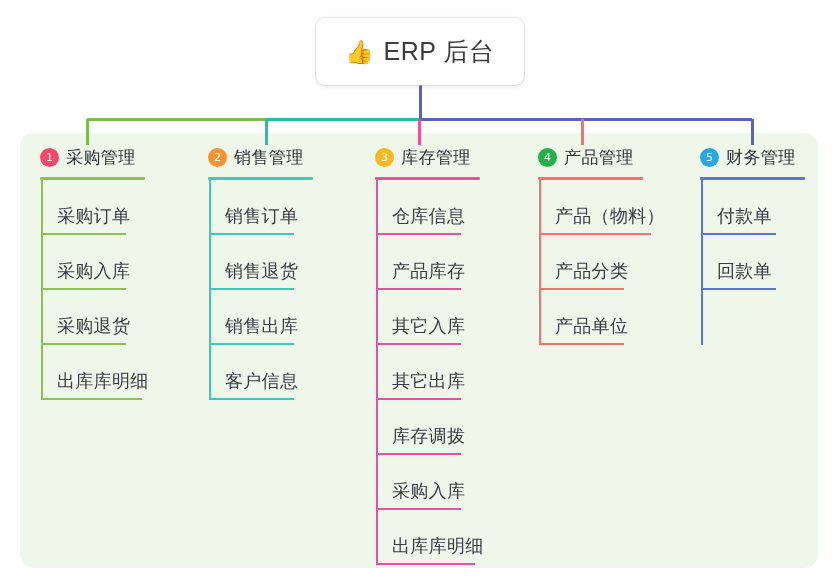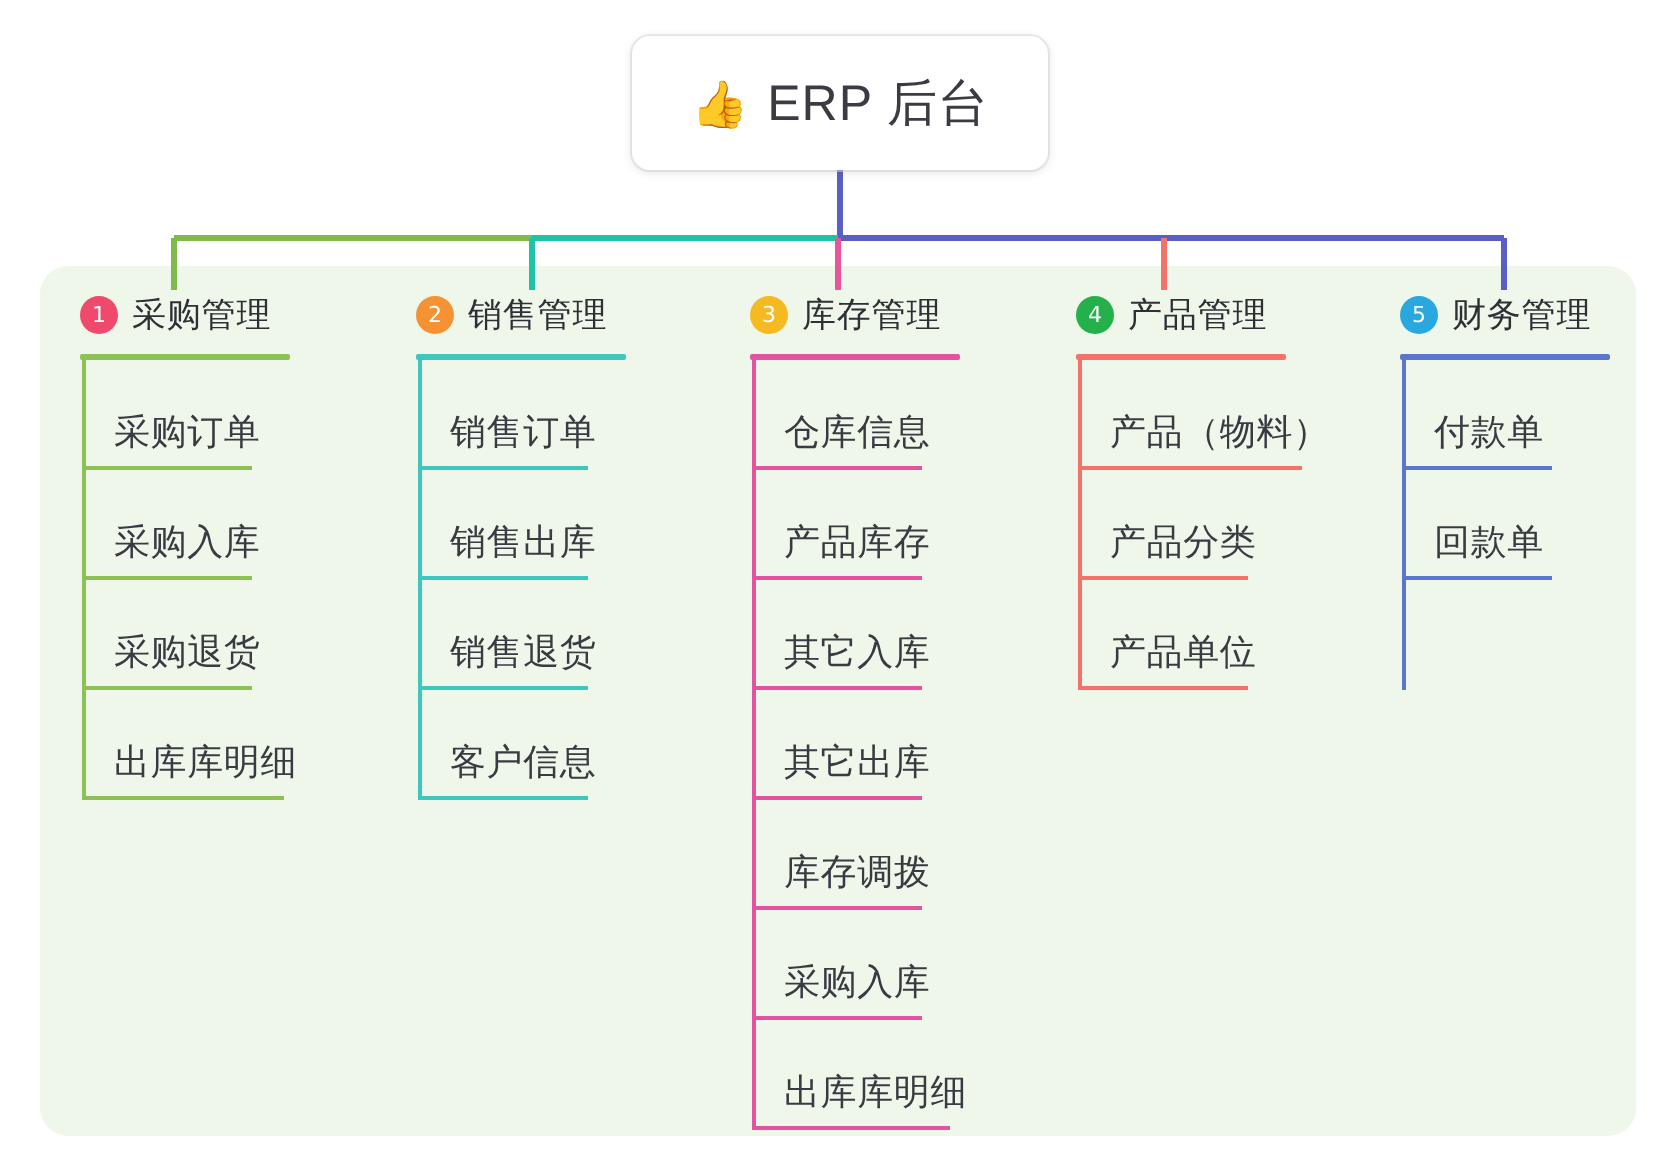--- a/index.html
+++ b/index.html
@@ -192,25 +192,25 @@
           <span class="col-title">销售管理</span>
         </div>
         <div class="head-rule" style="background: rgb(62, 200, 189); width: 105px;"></div>
         <div class="items">
           <div class="spine" style="background: rgb(62, 200, 189); height: 220px;"></div>
           <div class="item">
             <span class="item-label">销售订单</span>
             <div class="item-rule" style="background: rgb(62, 200, 189); width: 83px;"></div>
           </div>
           <div class="item">
+            <span class="item-label">销售退货</span>
+            <div class="item-rule" style="background: rgb(62, 200, 189); width: 83px;"></div>
+          </div>
+          <div class="item">
             <span class="item-label">销售出库</span>
-            <div class="item-rule" style="background: rgb(62, 200, 189); width: 83px;"></div>
-          </div>
-          <div class="item">
-            <span class="item-label">销售退货</span>
             <div class="item-rule" style="background: rgb(62, 200, 189); width: 83px;"></div>
           </div>
           <div class="item">
             <span class="item-label">客户信息</span>
             <div class="item-rule" style="background: rgb(62, 200, 189); width: 83px;"></div>
           </div>
         </div>
       </div>
       <div class="column" style="left: 375px;">
         <div class="col-head">

